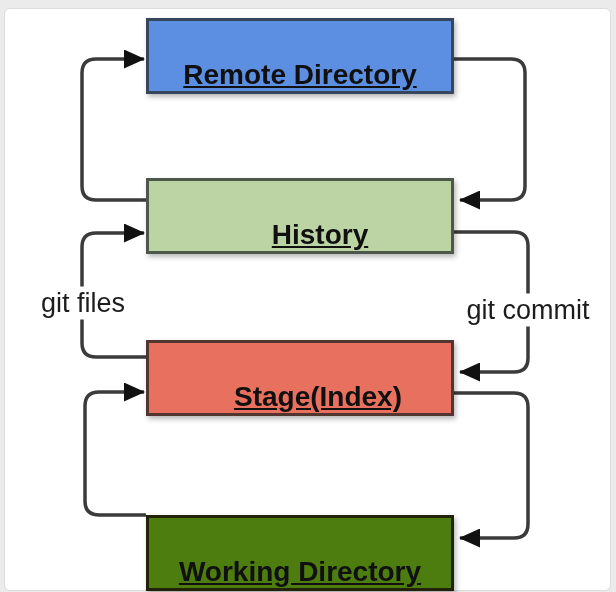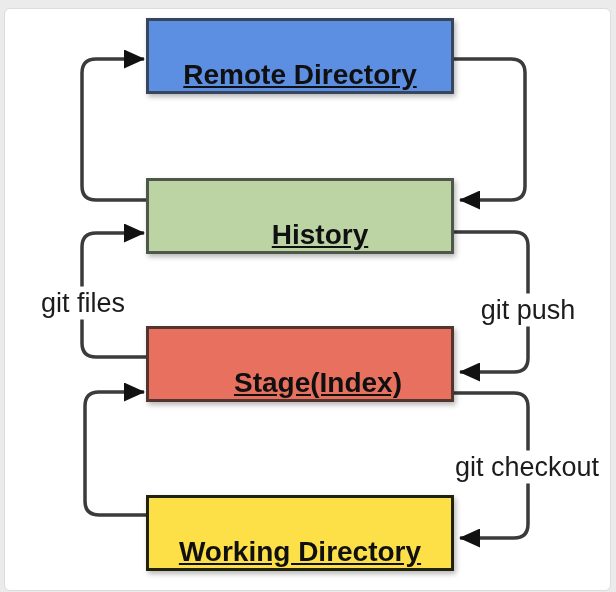--- a/index.html
+++ b/index.html
@@ -47,21 +47,21 @@
     justify-content: center;
     font-weight: bold;
     font-size: 28px;
     color: #101010;
     box-shadow: 2px 3px 5px rgba(0,0,0,0.28);
     box-sizing: border-box;
     text-decoration: underline;
   }
   .node-remote  { top: 18px;  }
   .node-history { top: 178px; }
-  .node-stage   { top: 326px; padding-left: 36px; }
+  .node-stage   { top: 340px; padding-left: 36px; }
   .node-working { top: 495px; }
   .edge-label {
     position: absolute;
     transform: translate(-50%, -50%);
     background: #ffffff;
     padding: 1px 5px;
     font-size: 27px;
     color: #1c1c1c;
     white-space: nowrap;
   }
@@ -100,21 +100,20 @@
   </div>
 
   <div class="node node-history" style="background: rgb(188, 212, 164); border-color: rgb(77, 87, 74); padding-left: 40px;">
     <span>History</span>
   </div>
 
   <div class="node node-stage" style="background: rgb(231, 112, 94); border-color: rgb(83, 53, 47);">
     <span>Stage(Index)</span>
   </div>
 
-  <div class="node node-working" style="background: #fde047; border-color: rgb(34, 34, 8);">
+  <div class="node node-working" style="background: #4d7c0f; border-color: rgb(34, 34, 8); margin-top: 20px;">
     <span>Working Directory</span>
   </div>
 
   <span class="edge-label lbl-commit">git files</span>
-  <span class="edge-label lbl-reset">git push</span>
-  <span class="edge-label lbl-checkout">git checkout</span>
+  <span class="edge-label lbl-reset">git commit</span>
 
 </div>
 
 </body></html>

